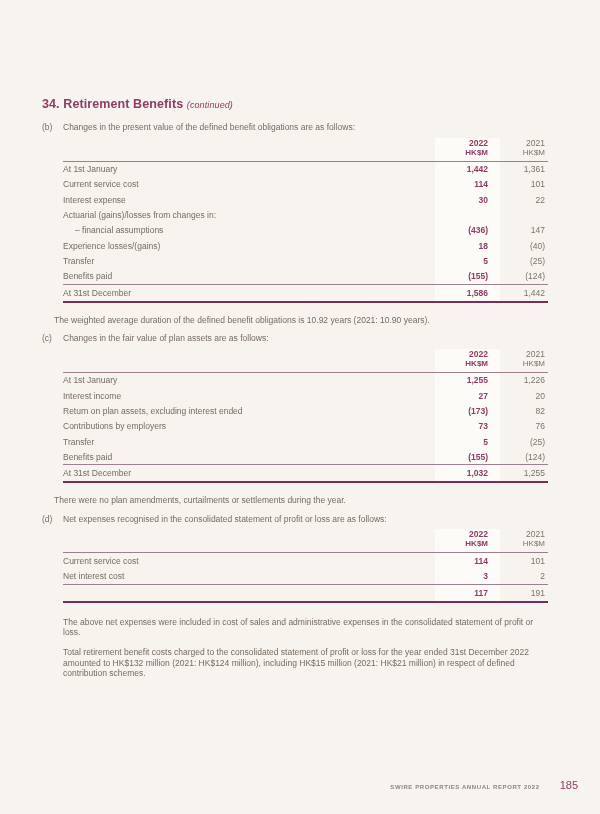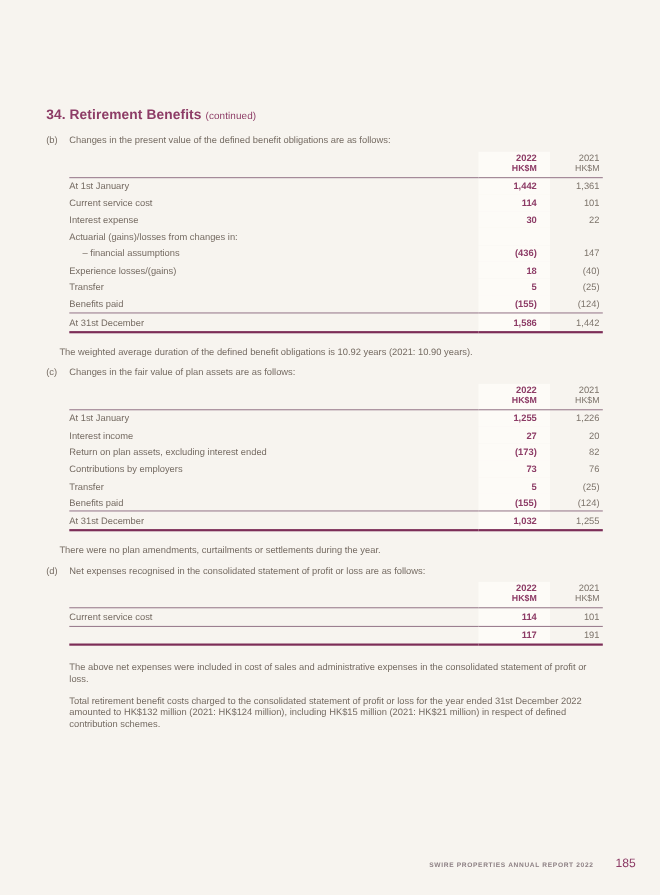--- a/index.html
+++ b/index.html
@@ -22,20 +22,21 @@
   .title {
     margin: 0 0 11px 0;
     font-size: 12.5px;
     font-weight: bold;
     color: #8d3c66;
     letter-spacing: 0.1px;
   }
   .title .cont {
     font-size: 9px;
     font-weight: normal;
+    font-style: italic;
     color: #8d3c66;
   }
   
   .lead {
     display: flex;
     font-size: 8.5px;
     line-height: 10.5px;
     color: #756b62;
     margin: 0 0 4px 0;
   }
@@ -307,20 +308,25 @@
               <span class="unit">HK$M</span>
             </th>
           </tr>
         </thead>
         <tbody>
           <tr>
             <td class="lbl">Current service cost</td>
             <td class="v-2022">114</td>
             <td class="v-2021">101</td>
           </tr>
+          <tr>
+            <td class="lbl">Net interest cost</td>
+            <td class="v-2022">3</td>
+            <td class="v-2021">2</td>
+          </tr>
           <tr class="total">
             <td class="lbl"></td>
             <td class="v-2022">117</td>
             <td class="v-2021">191</td>
           </tr>
         </tbody>
       </table>
   </div>
 
   <div class="paras">

